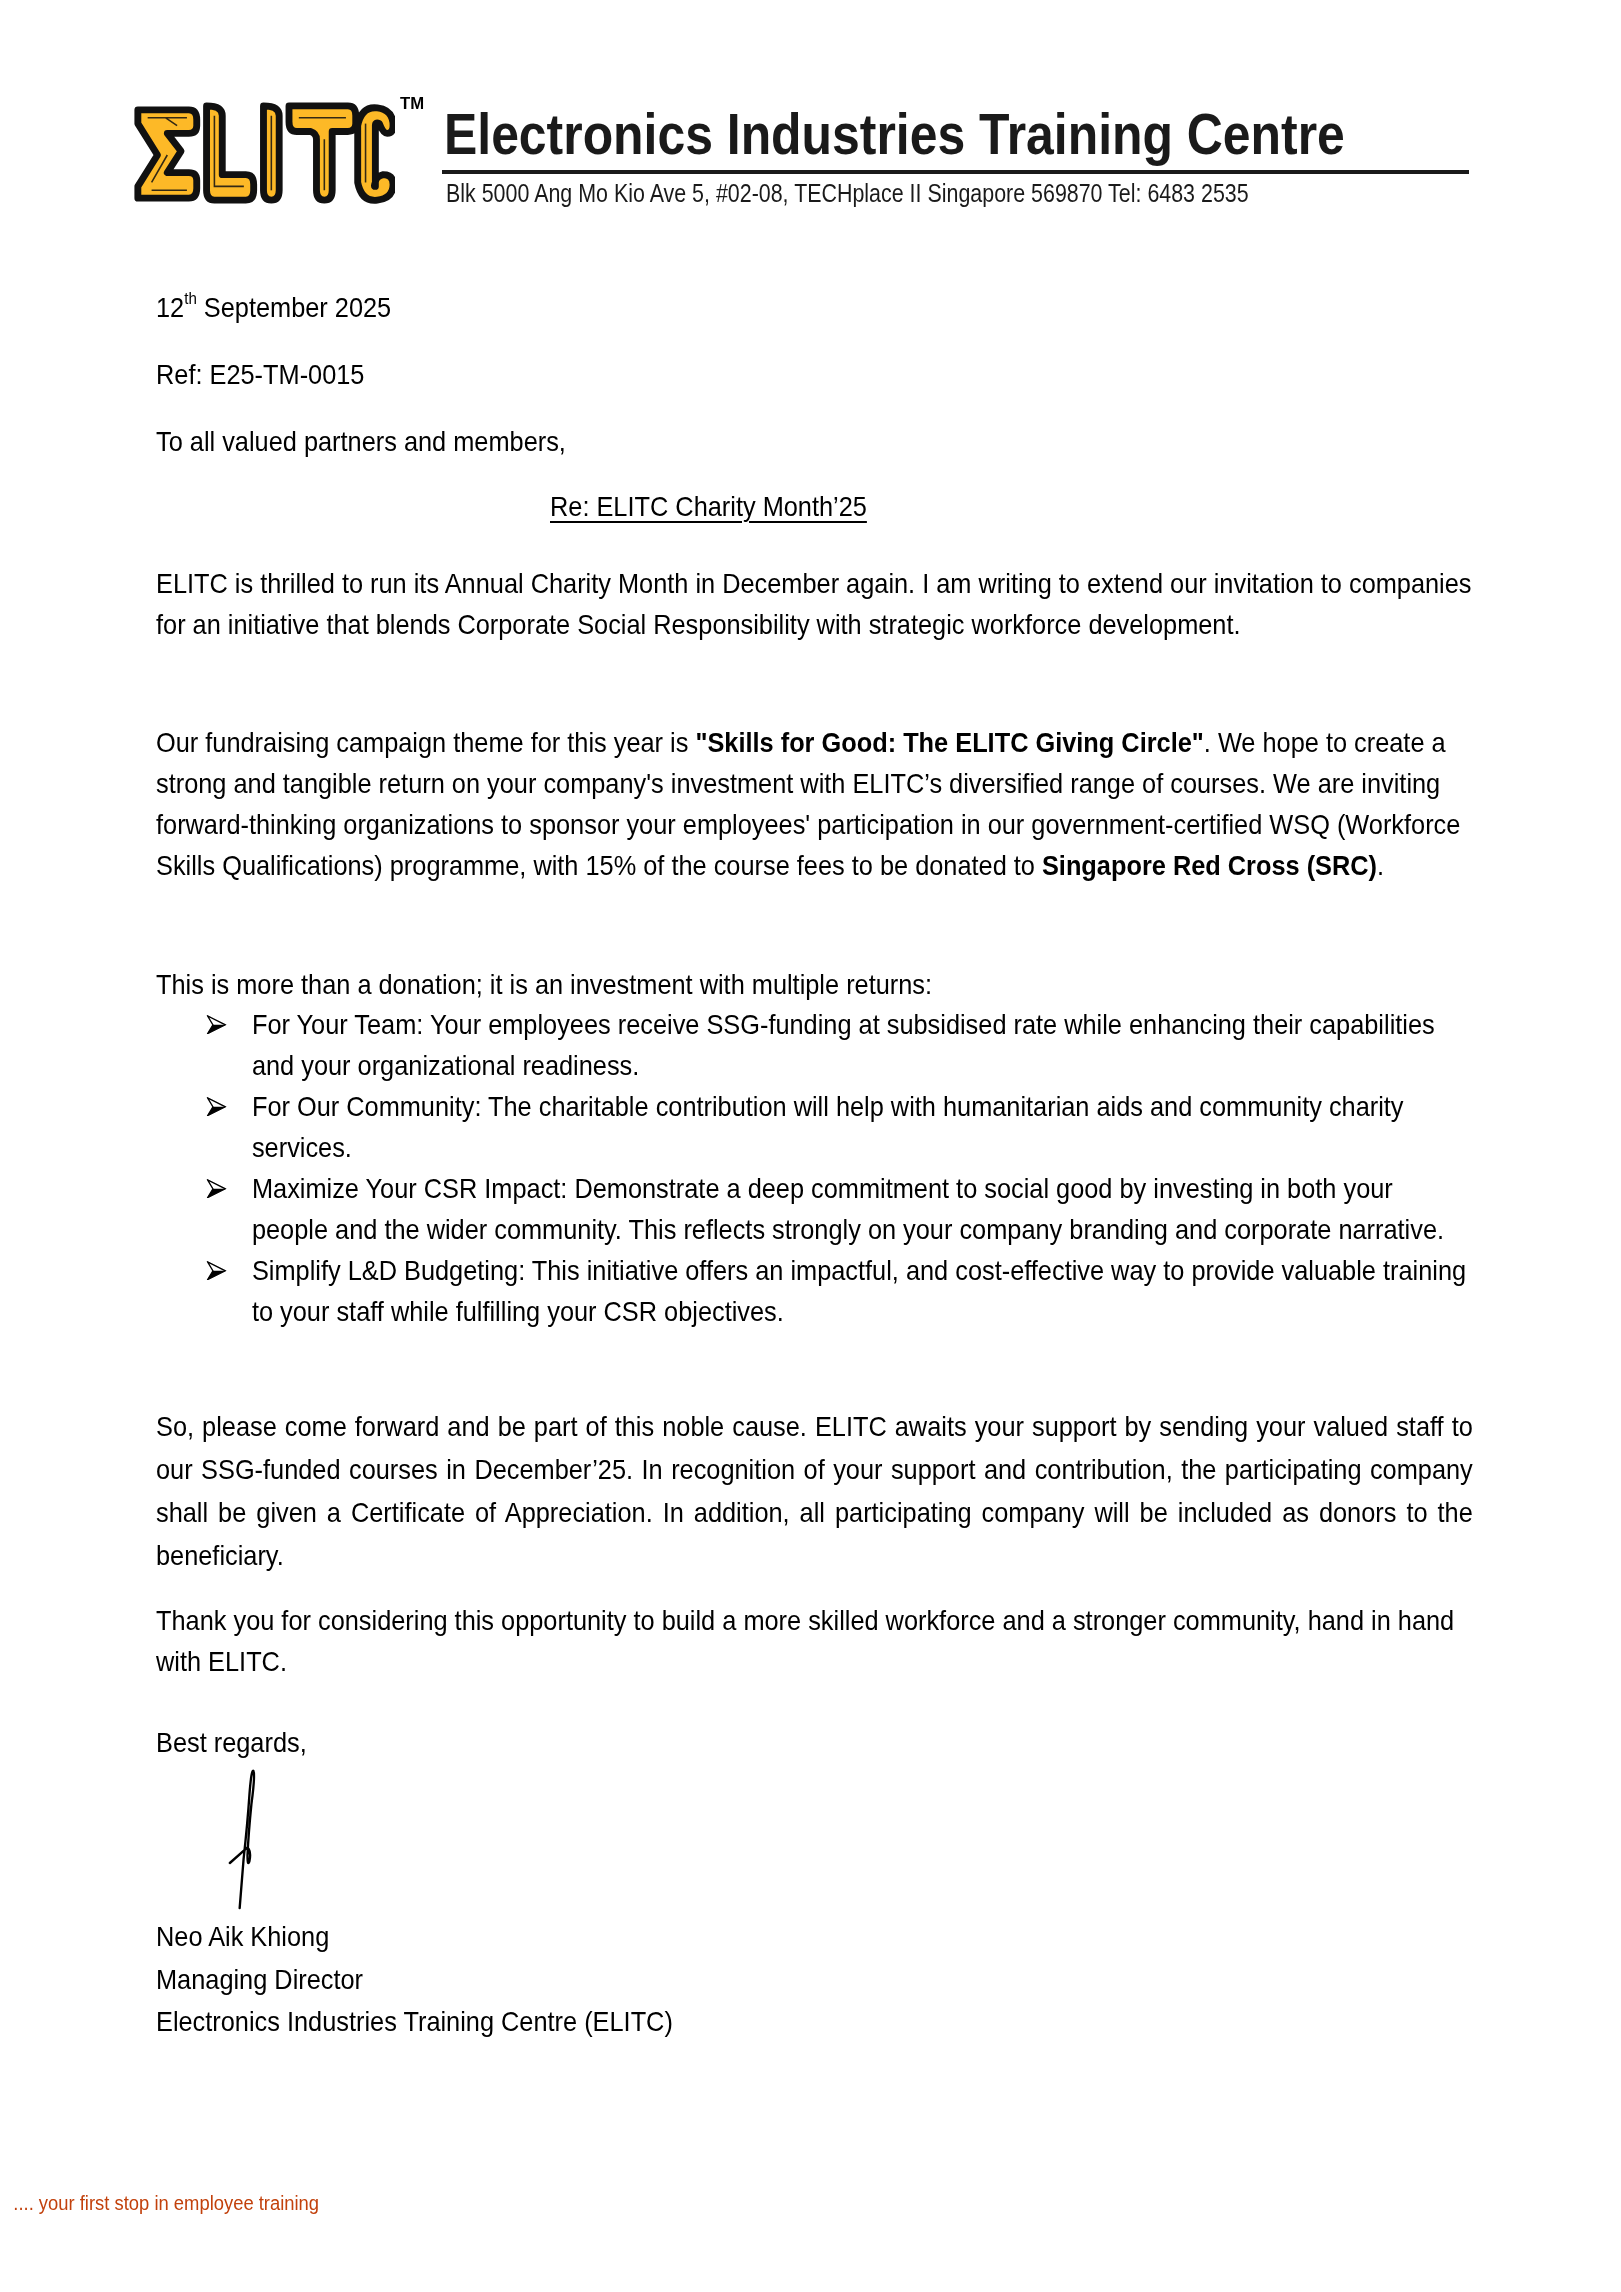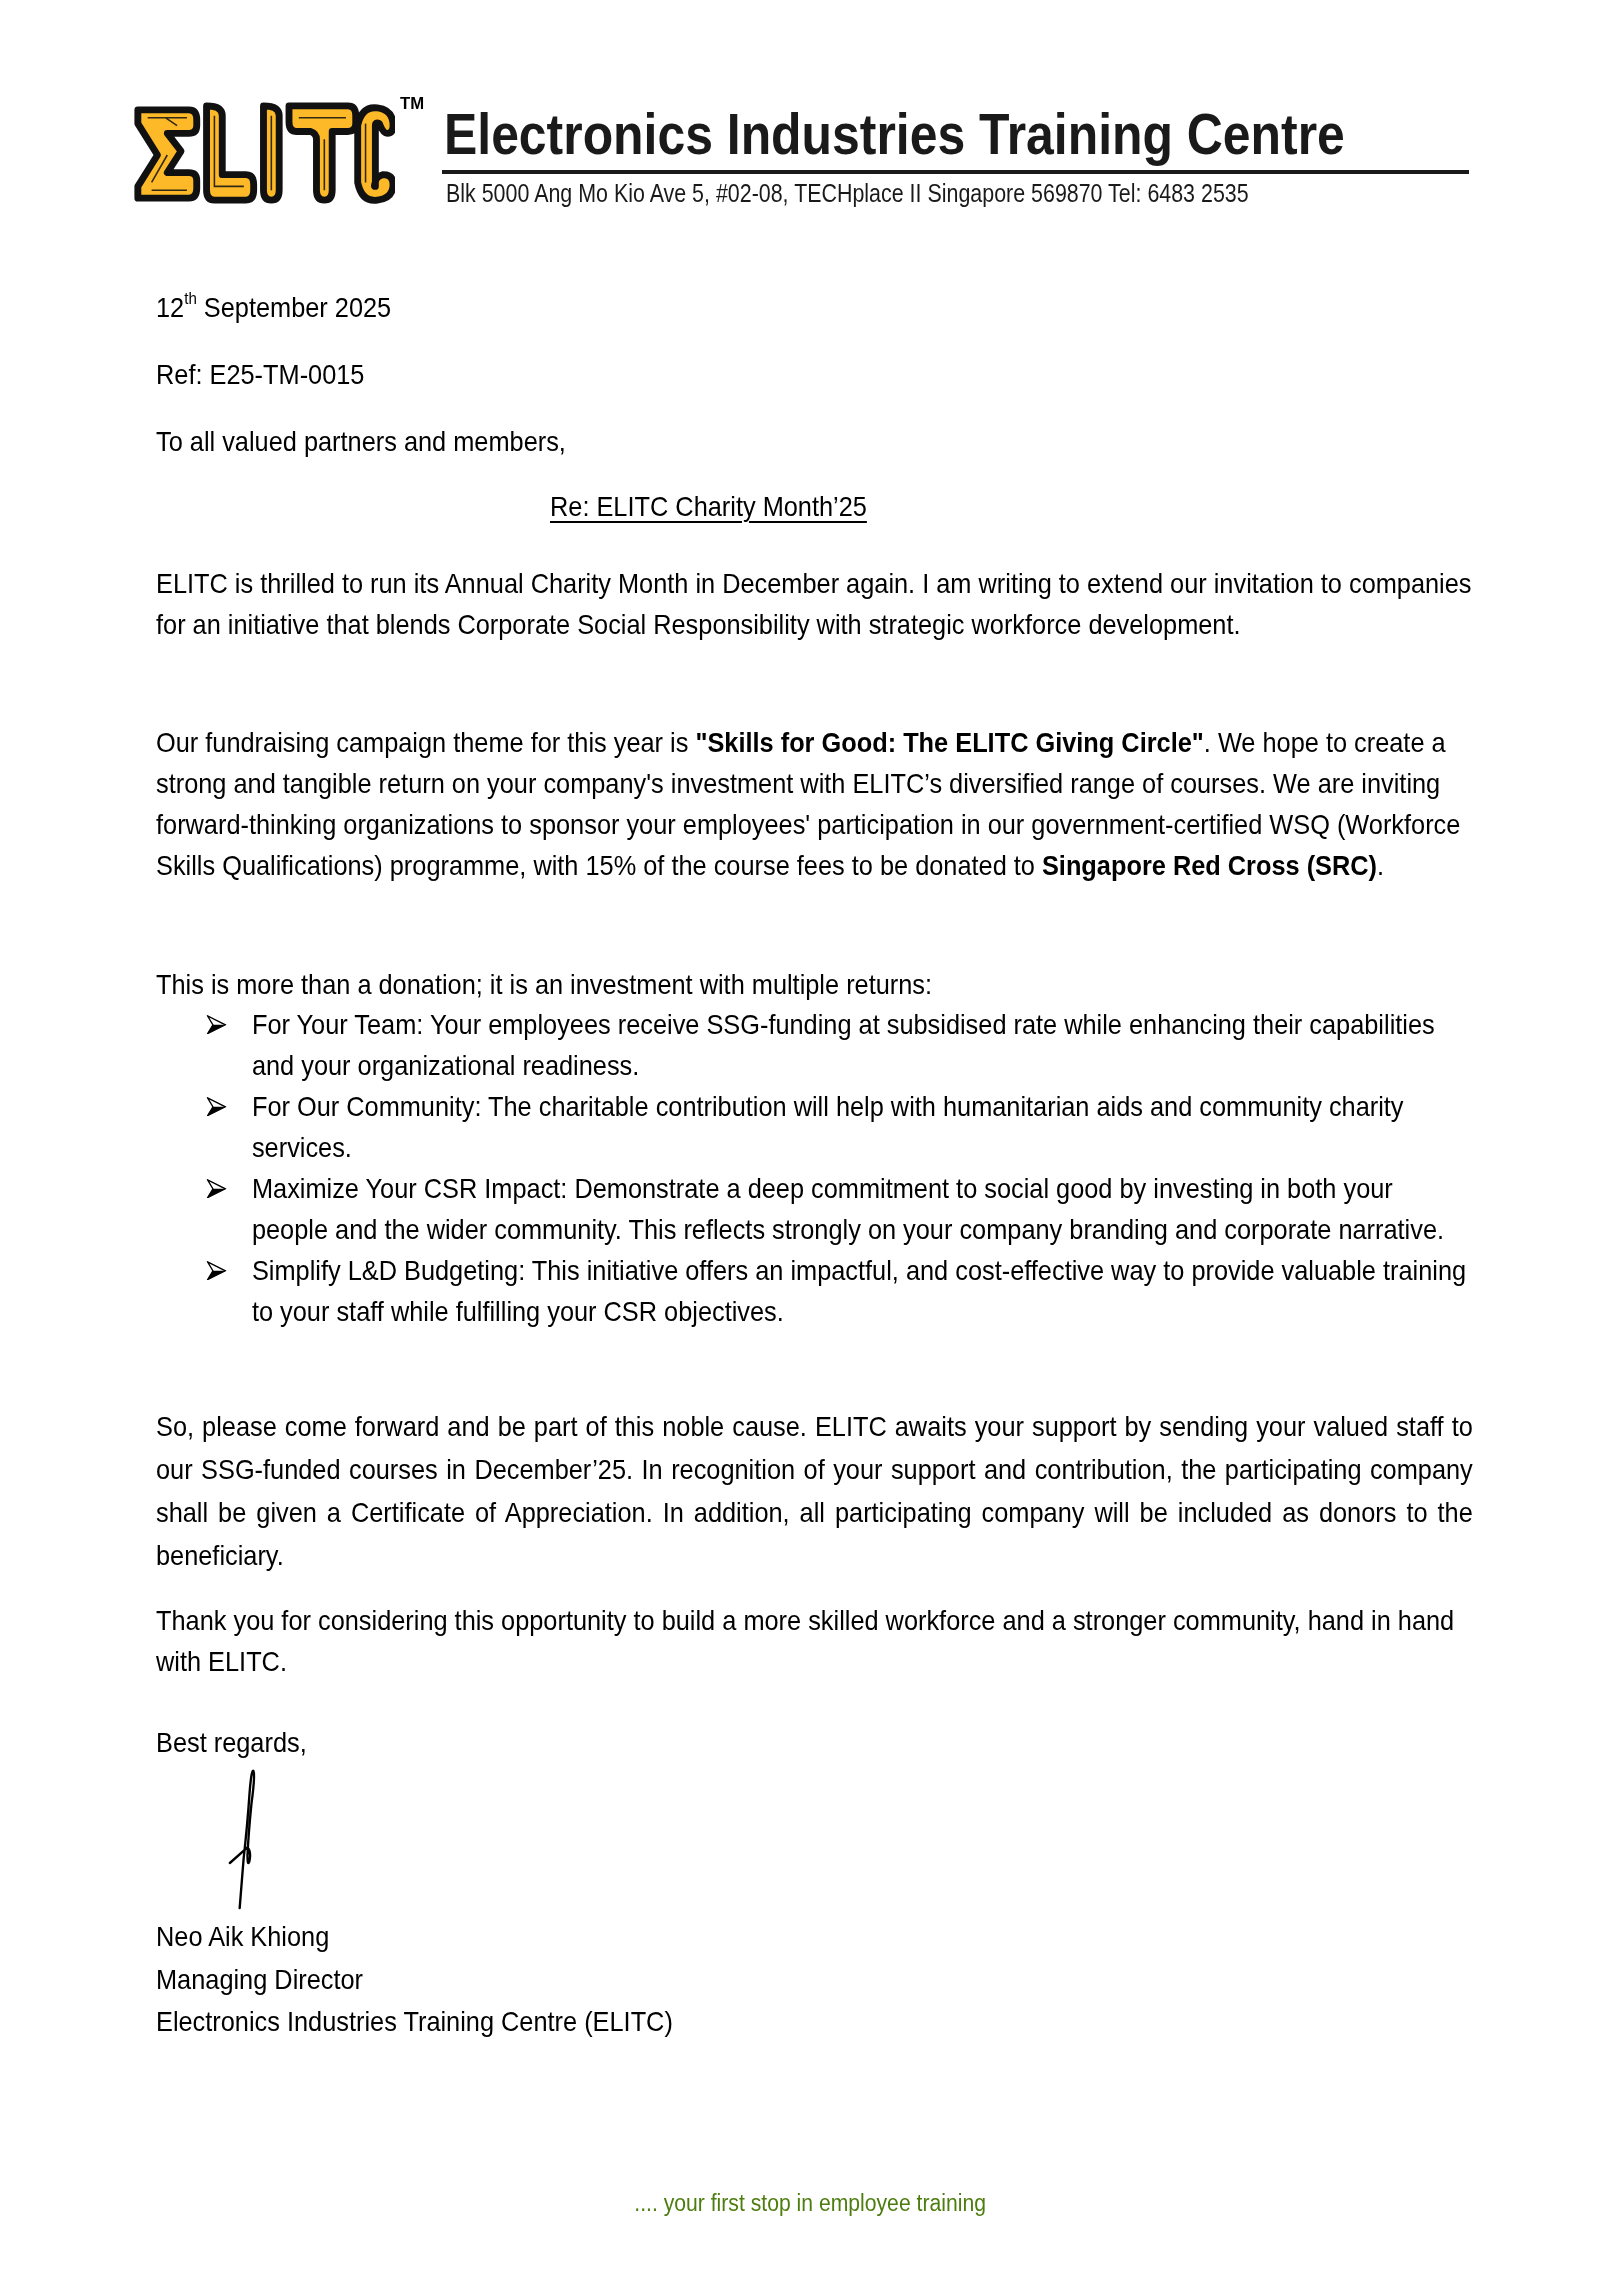--- a/index.html
+++ b/index.html
@@ -40,22 +40,22 @@
   .bullets { position: absolute; left: 156px; width: 1455px; transform: scaleX(0.905); transform-origin: left top;
     font-family: "Liberation Sans", sans-serif; font-size: 28px; line-height: 41px; }
   .bullet { position: relative; padding-left: 106px; margin: 0; }
   .bullet .arrow { position: absolute; left: 56px; top: 0; width: 23.5px; height: 41px; display: flex; align-items: center; }
   .bullet .arrow svg { width: 21.6px; height: 19.6px; display: block; }
 
   .signature { position: absolute; left: 218px; top: 1753px; width: 59px; height: 147px; }
   .signature svg { width: 100%; height: 100%; display: block; }
 
   .footer {
-    position: absolute; left: 0; width: 1621px; top: 2178px; text-align: center;
-    font-family: "Liberation Sans", sans-serif; font-size: 23px; line-height: 27.4px; color: #4d7c0f;
+    position: absolute; left: 0; width: 1621px; top: 2178px; text-align: left;
+    font-family: "Liberation Sans", sans-serif; font-size: 20px; line-height: 27.4px; color: #c2410c;
   }
   .footer span { display: inline-block; transform: scaleX(0.92); }
 </style>
 </head>
 <body>
 
 <div class="page">
 
   <div class="logo">
     <svg viewBox="0 0 270 120" xmlns="http://www.w3.org/2000/svg">

